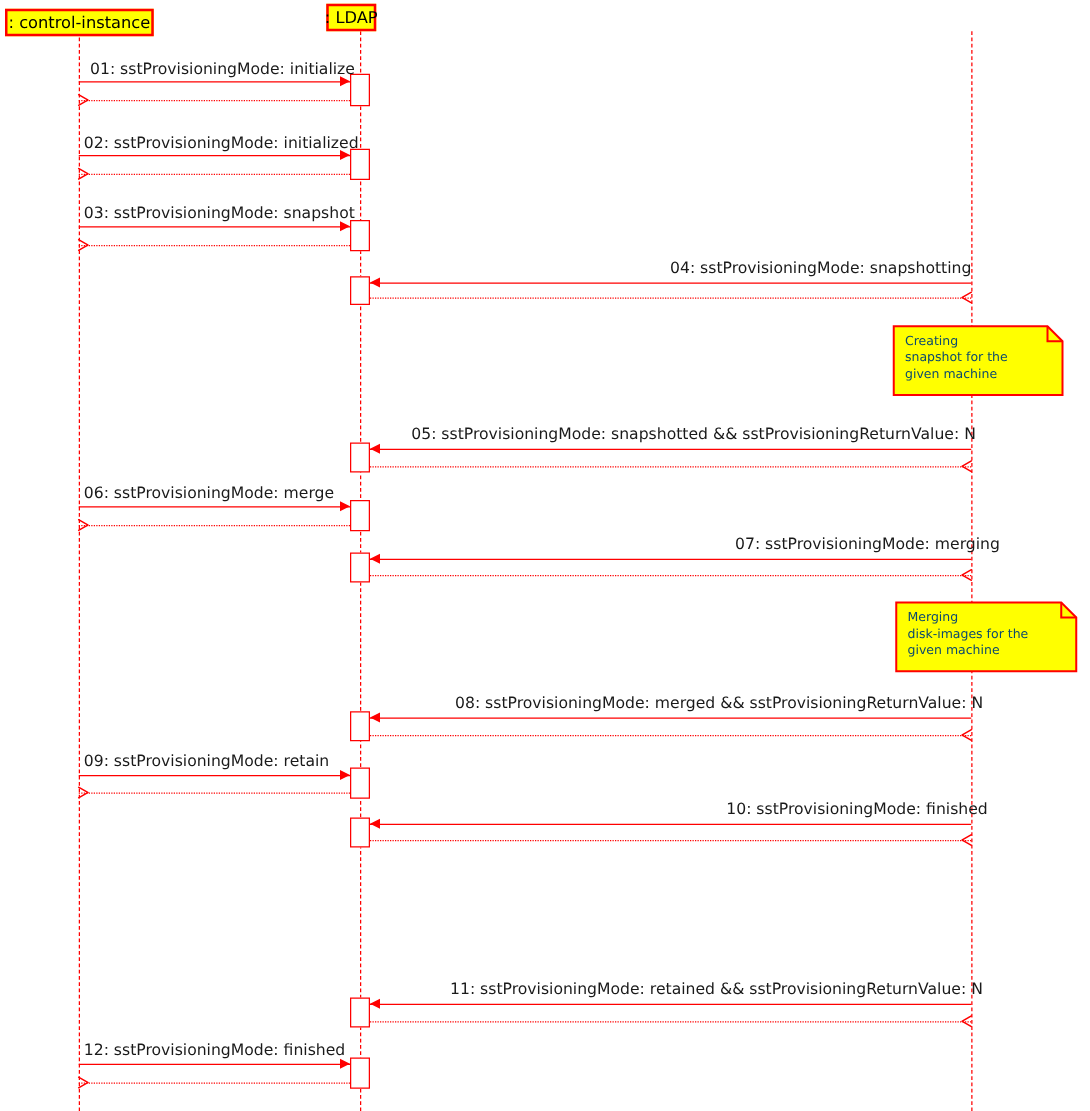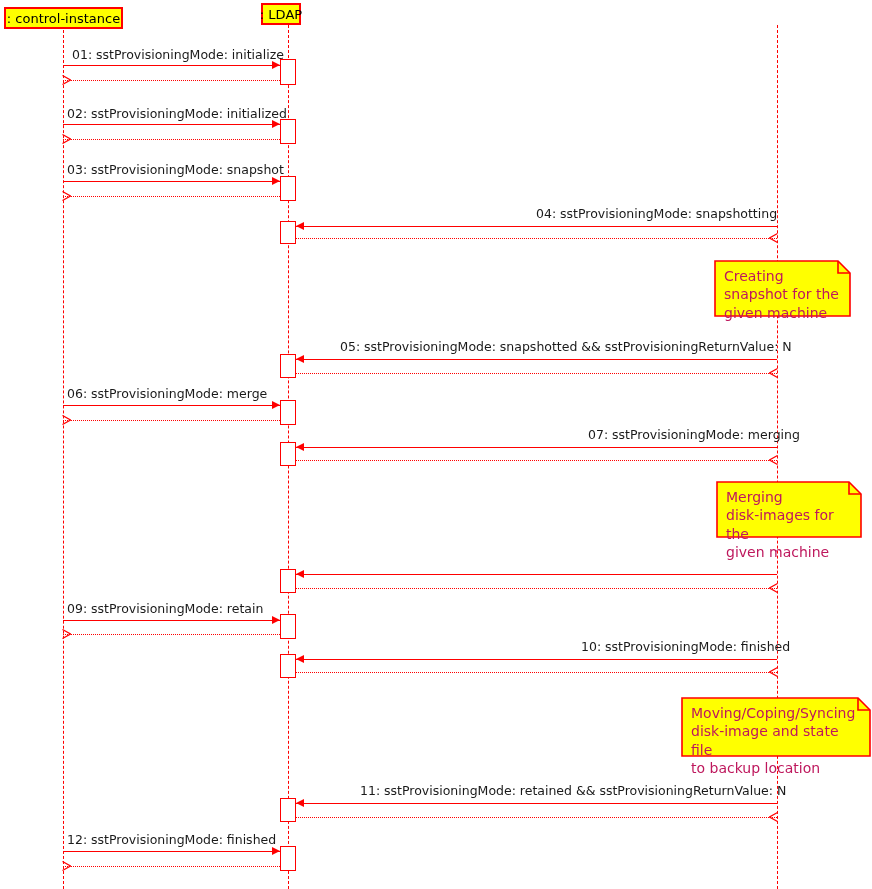--- a/index.html
+++ b/index.html
@@ -100,22 +100,22 @@
   }
   .note svg {
     position: absolute;
     top: 0;
     left: 0;
     overflow: visible;
   }
   .note-text {
     position: relative;
     padding: 7px 8px 6px 10px;
-    font-size: 14px;
-    color: #be185d;
+    font-size: 10px;
+    color: #0c4a6e;
     line-height: 1.32;
     white-space: pre-line;
     z-index: 2;
   }
 </style>
 </head>
 <body>
 
 <div id="diagram">
     <div class="lifeline-line" style="left: 63px; top: 25px; height: 864px;"></div>
@@ -170,21 +170,21 @@
     </div>
     <div class="msg-label" style="left: 536px; top: 208px;">04: sstProvisioningMode: snapshotting</div>
     <div class="msg solid" style="left: 296px; width: 481px; top: 359px;"></div>
     <div class="arrow filled-left" style="top: 355px; left: 296px;"></div>
     <div class="msg dotted" style="left: 296px; width: 481px; top: 373px;"></div>
     <div class="arrow open-left" style="top: 368px; left: 769px;">
       <svg width="9" height="10" viewBox="0 0 9 10">
         <path d="M8.5 0.5 L0.5 5 L8.5 9.5" fill="none" stroke="#ff0000" stroke-width="1.2"></path>
       </svg>
     </div>
-    <div class="msg-label" style="left: 340px; top: 341px; text-align: center;">05: sstProvisioningMode: snapshotted &amp;&amp; sstProvisioningReturnValue: N</div>
+    <div class="msg-label" style="left: 329px; top: 341px; text-align: center;">05: sstProvisioningMode: snapshotted &amp;&amp; sstProvisioningReturnValue: N</div>
     <div class="msg solid" style="left: 63px; width: 217px; top: 405px;"></div>
     <div class="arrow filled-right" style="top: 401px; left: 272px;"></div>
     <div class="msg dotted" style="left: 63px; width: 217px; top: 420px;"></div>
     <div class="arrow open-right" style="top: 415px; left: 62px;">
       <svg width="9" height="10" viewBox="0 0 9 10">
         <path d="M0.5 0.5 L8.5 5 L0.5 9.5" fill="none" stroke="#ff0000" stroke-width="1.2"></path>
       </svg>
     </div>
     <div class="msg-label" style="left: 67px; top: 388px;">06: sstProvisioningMode: merge</div>
     <div class="msg solid" style="left: 296px; width: 481px; top: 447px;"></div>
@@ -197,20 +197,21 @@
     </div>
     <div class="msg-label" style="left: 588px; top: 429px;">07: sstProvisioningMode: merging</div>
     <div class="msg solid" style="left: 296px; width: 481px; top: 574px;"></div>
     <div class="arrow filled-left" style="top: 570px; left: 296px;"></div>
     <div class="msg dotted" style="left: 296px; width: 481px; top: 588px;"></div>
     <div class="arrow open-left" style="top: 583px; left: 769px;">
       <svg width="9" height="10" viewBox="0 0 9 10">
         <path d="M8.5 0.5 L0.5 5 L8.5 9.5" fill="none" stroke="#ff0000" stroke-width="1.2"></path>
       </svg>
     </div>
+    <div class="msg-label" style="left: 364px; top: 556px;">08: sstProvisioningMode: merged &amp;&amp; sstProvisioningReturnValue: N</div>
     <div class="msg solid" style="left: 63px; width: 217px; top: 620px;"></div>
     <div class="arrow filled-right" style="top: 616px; left: 272px;"></div>
     <div class="msg dotted" style="left: 63px; width: 217px; top: 634px;"></div>
     <div class="arrow open-right" style="top: 629px; left: 62px;">
       <svg width="9" height="10" viewBox="0 0 9 10">
         <path d="M0.5 0.5 L8.5 5 L0.5 9.5" fill="none" stroke="#ff0000" stroke-width="1.2"></path>
       </svg>
     </div>
     <div class="msg-label" style="left: 67px; top: 603px;">09: sstProvisioningMode: retain</div>
     <div class="msg solid" style="left: 296px; width: 481px; top: 659px;"></div>
@@ -251,24 +252,15 @@
     </div>
     <div class="note" style="left: 716px; top: 481px; width: 146px; height: 57px;">
       <svg width="146" height="57" viewBox="0 0 146 57">
         <path d="M1,1 L133,1 L145,13 L145,56 L1,56 Z" fill="#ffff00" stroke="#ff0000" stroke-width="1.6"></path>
         <path d="M133,1 L133,13 L145,13" fill="none" stroke="#ff0000" stroke-width="1.6"></path>
       </svg>
       <div class="note-text"> Merging
 disk-images for the
 given machine</div>
     </div>
-    <div class="note" style="left: 681px; top: 697px; width: 190px; height: 60px;">
-      <svg width="190" height="60" viewBox="0 0 190 60">
-        <path d="M1,1 L177,1 L189,13 L189,59 L1,59 Z" fill="#ffff00" stroke="#ff0000" stroke-width="1.6"></path>
-        <path d="M177,1 L177,13 L189,13" fill="none" stroke="#ff0000" stroke-width="1.6"></path>
-      </svg>
-      <div class="note-text"> Moving/Coping/Syncing
-disk-image and state file
-to backup location</div>
-    </div>
     <div class="lifeline-head" style="left: 4px; top: 7px; width: 119px; height: 22px;">: control-instance</div>
     <div class="lifeline-head" style="left: 261px; top: 3px; width: 40px; height: 22px;">: LDAP</div>
   </div>
 
 </body></html>

